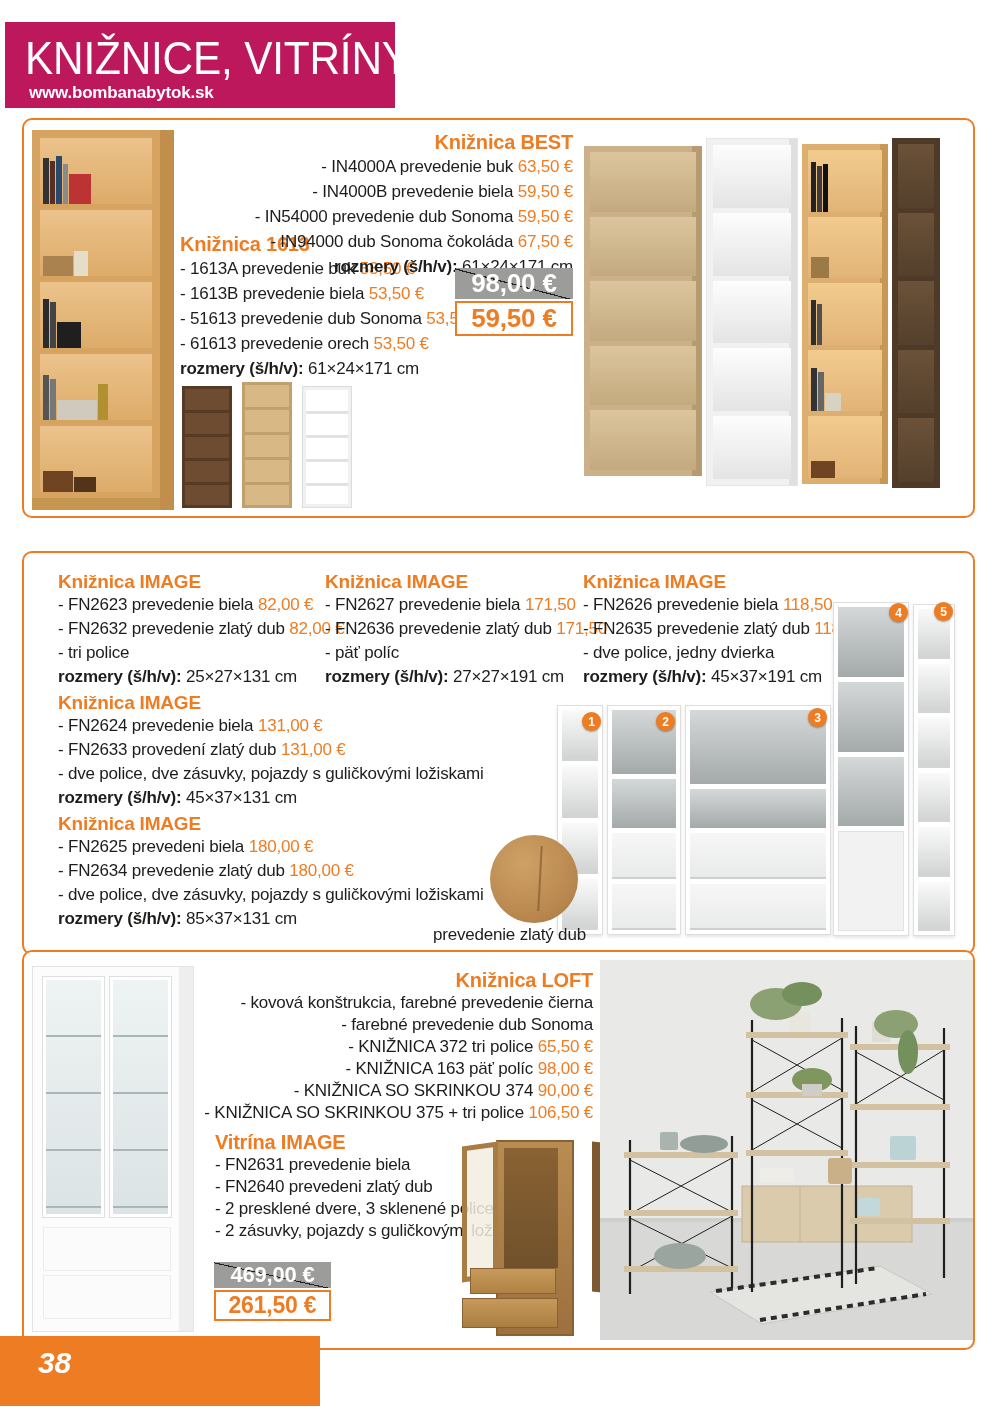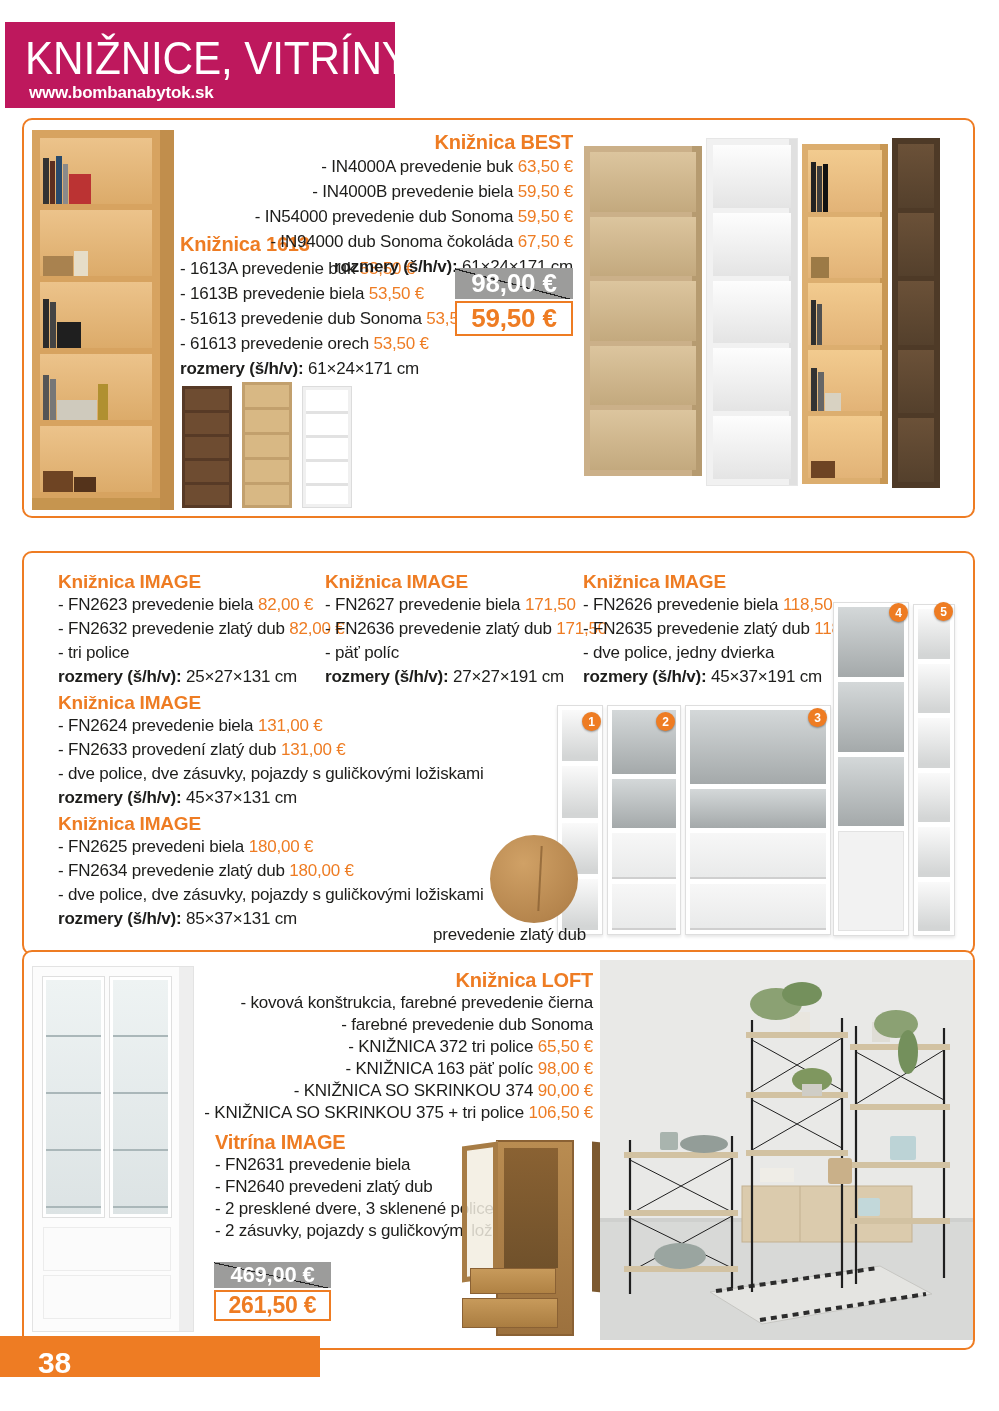--- a/index.html
+++ b/index.html
@@ -95,21 +95,21 @@
             background:linear-gradient(180deg,#8a6233,#70512b); }
   .vw-doorL { position:absolute; left:0; top:4px; width:36px; height:136px;
               border:5px solid #a77c45; background:rgba(242,237,224,.85); transform:skewY(-8deg); }
   .vw-doorR { position:absolute; right:2px; top:2px; width:10px; height:150px; background:#7c5930; transform:skewY(6deg); }
   .vw-drw1 { position:absolute; left:8px; top:128px; width:86px; height:26px;
              background:linear-gradient(180deg,#c79a5b,#b08244); border:1px solid #8a6134; }
   .vw-drw2 { position:absolute; left:0; top:158px; width:96px; height:30px;
              background:linear-gradient(180deg,#c79a5b,#aa7d41); border:1px solid #8a6134; }
   .photo3 { position:absolute; left:576px; top:8px; width:373px; height:380px; overflow:hidden; }
   
-  .pgbar { position:absolute; left:0; top:1336px; width:320px; height:41px; background:#ee7c23; z-index:5; }
+  .pgbar { position:absolute; left:0; top:1336px; width:320px; height:70px; background:#ee7c23; z-index:5;font-style:italic; }
   .pgnum { position:absolute; left:38px; top:0; color:#fff; font-size:30px; font-weight:700; line-height:53px; }
 </style>
 </head>
 <body>
 
 <div class="page">
 
   <div class="hdr">
     <div class="hdr-title">KNIŽNICE, VITRÍNY</div>
     <div class="hdr-url">www.bombanabytok.sk</div>

